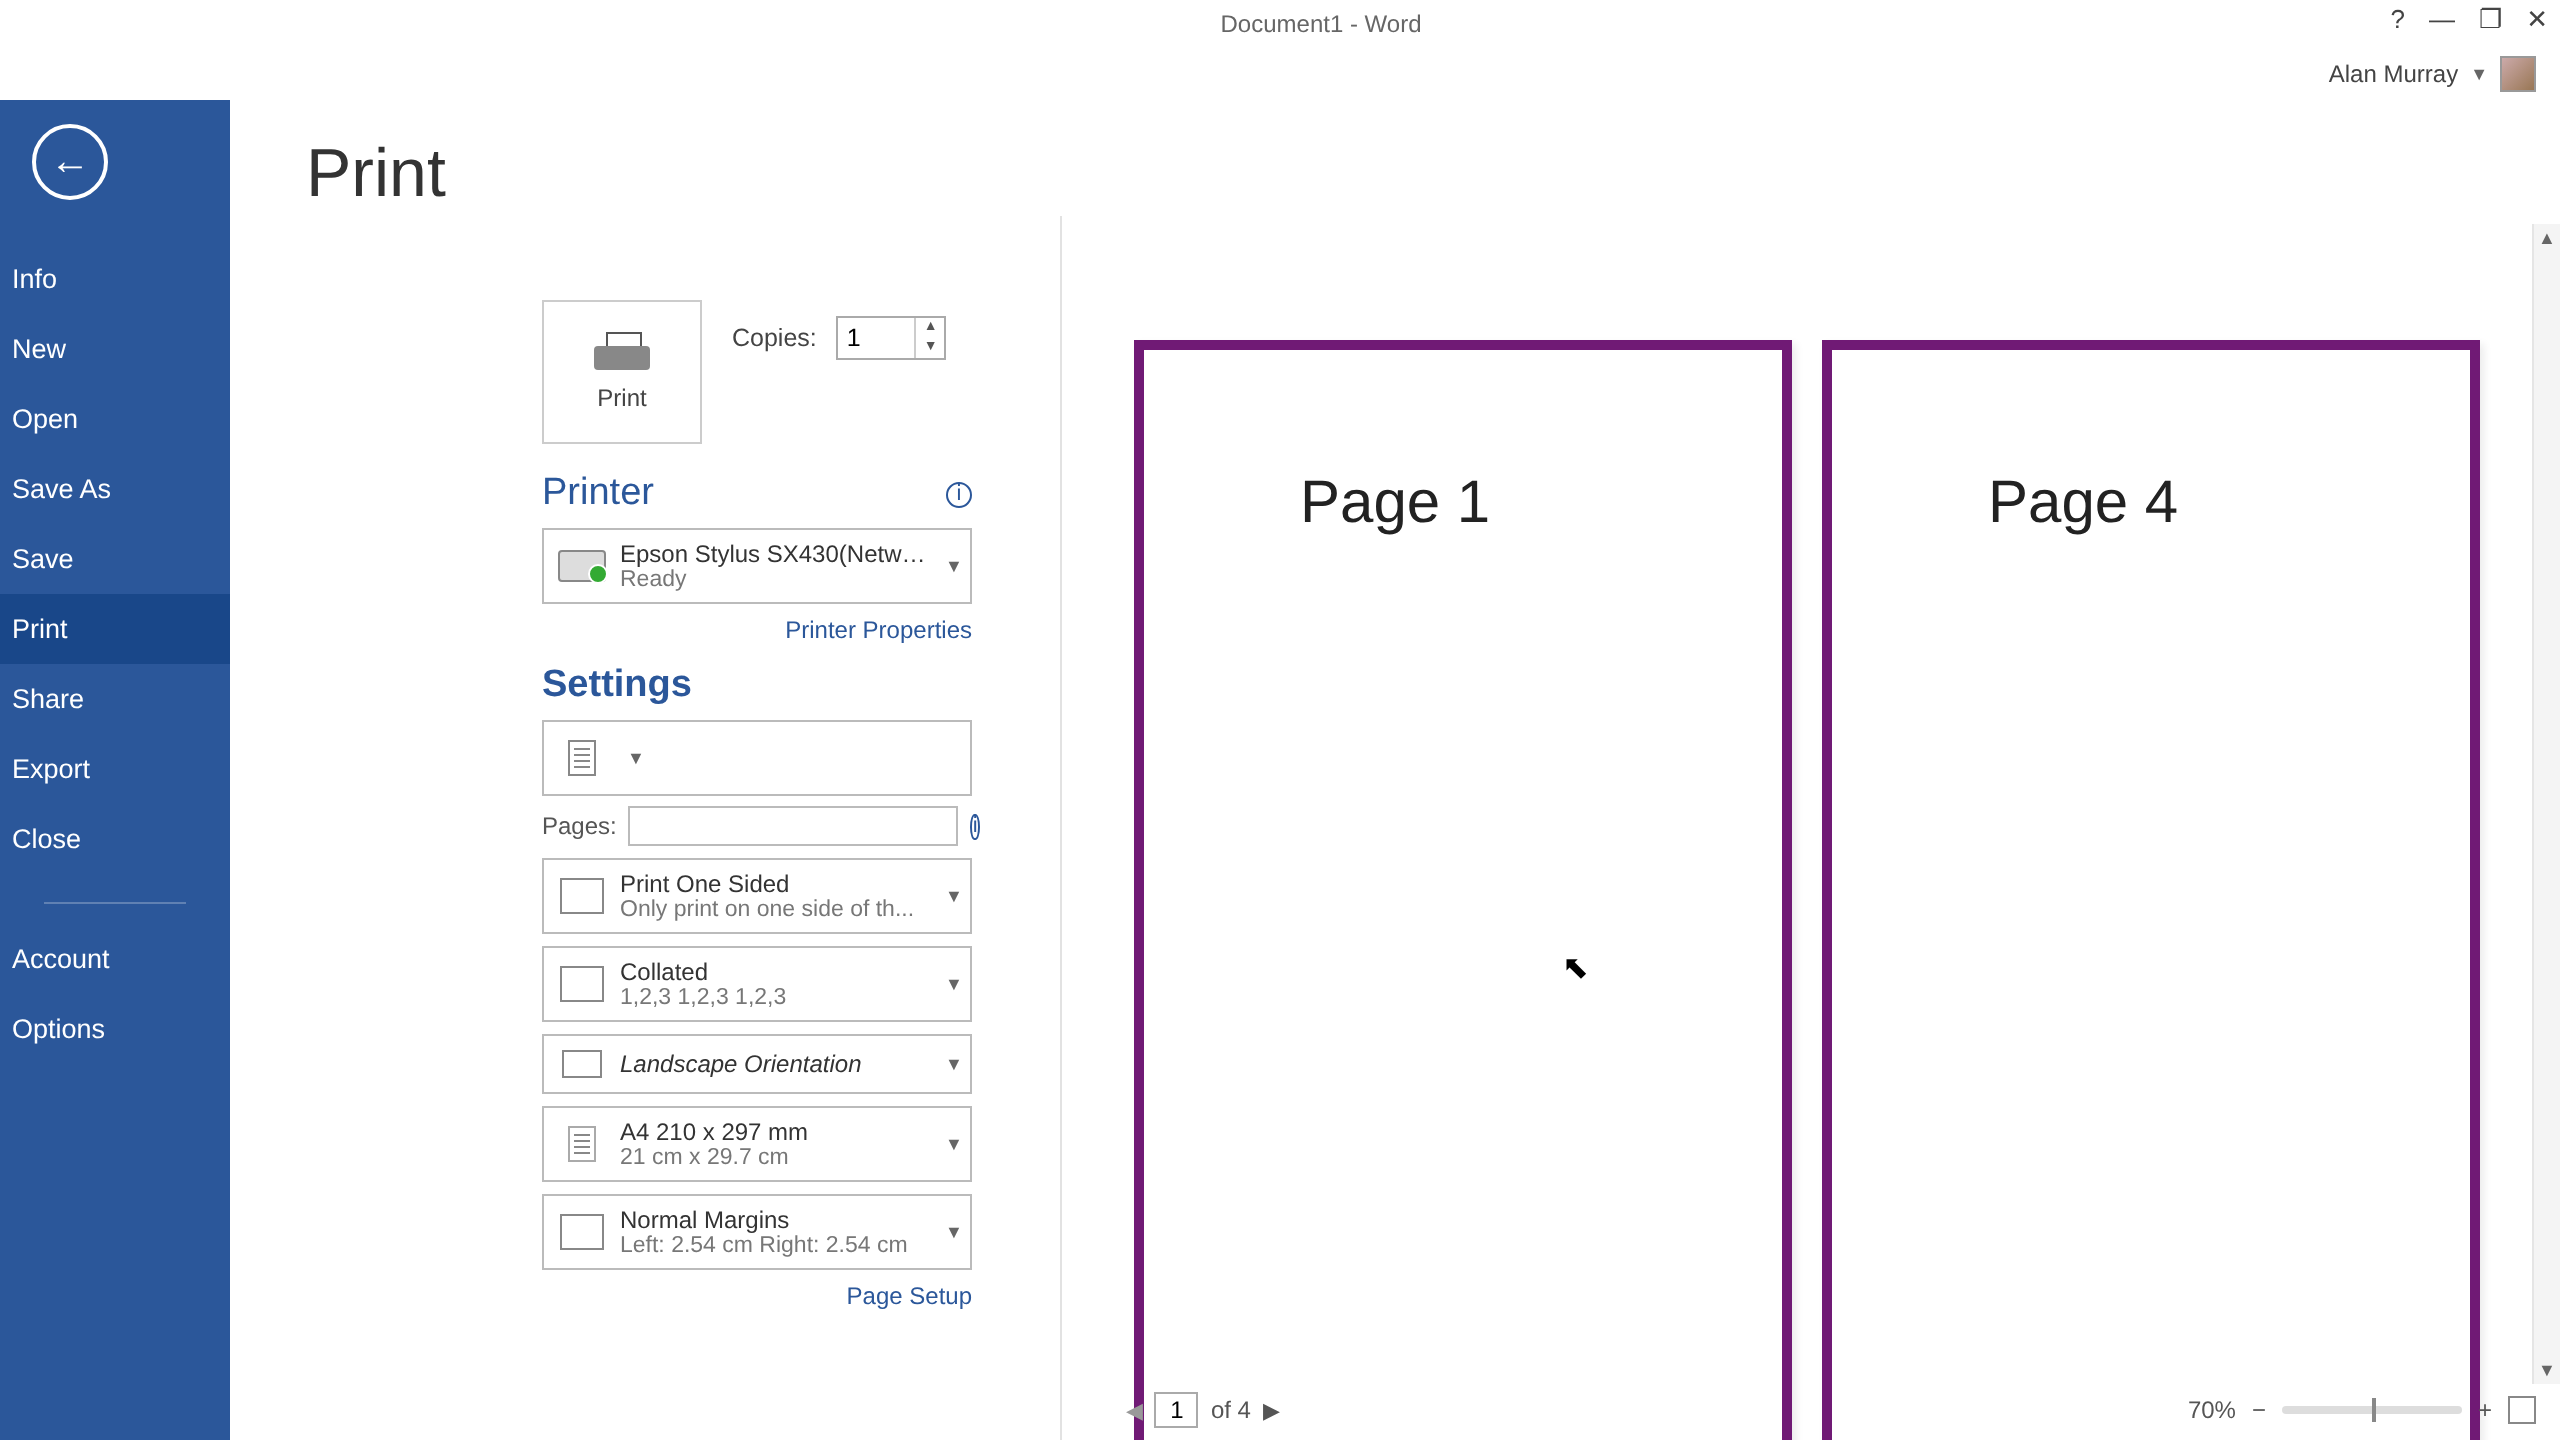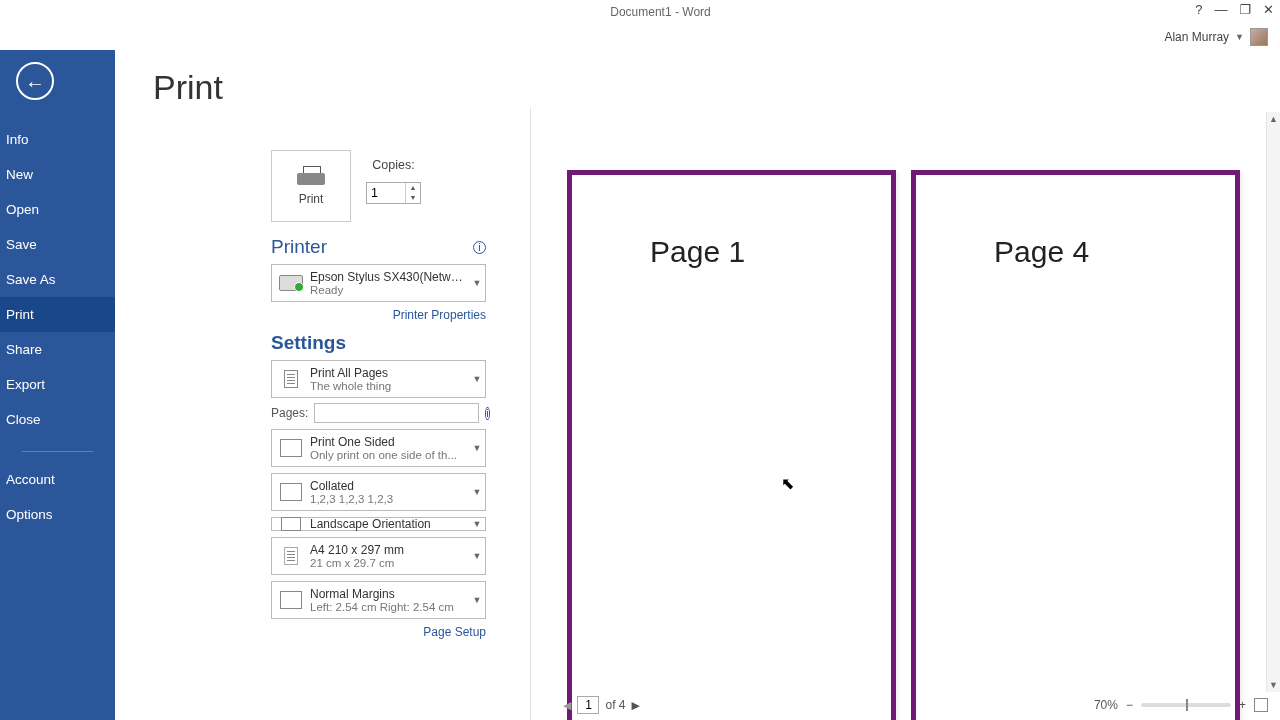--- a/index.html
+++ b/index.html
@@ -27,31 +27,31 @@
 .page-title { font-size: 34px; font-weight: 300; color: #333; padding: 18px 0 10px 38px; }
 
 .print-panel { position: absolute; left: 156px; top: 100px; width: 215px; }
 
 .print-btn-box { width: 80px; height: 72px; border: 1px solid #ccc; display: flex; flex-direction: column; align-items: center; justify-content: center; gap: 4px; cursor: pointer; }
 .printer-icon { width: 28px; height: 22px; position: relative; }
 .printer-icon::before { content:""; position:absolute; top:0; left:6px; width:16px; height:6px; background:#fff; border:1px solid #555; }
 .printer-icon::after { content:""; position:absolute; top:7px; left:0; width:28px; height:12px; background:#888; border-radius:2px; }
 .print-btn-label { font-size: 12px; color: #444; }
 
-.copies-row { position: absolute; left: 95px; top: 8px; display: flex; align-items: center; gap: 10px; font-size: 12.5px; color: #444; flex-direction: column; }
+.copies-row { position: absolute; left: 95px; top: 8px; display: flex; align-items: center; gap: 10px; font-size: 12.5px; color: #444; }
 .spinner { width: 55px; height: 22px; border: 1px solid #aaa; display: flex; }
 .spinner input { border:none; width: 38px; padding: 0 4px; font-size:12.5px; outline:none; }
 .spinner .arrows { width: 16px; display: flex; flex-direction: column; border-left: 1px solid #ccc; }
 .spinner .arrows span { flex:1; font-size:7px; text-align:center; color:#555; line-height:10px; cursor:pointer; }
 
 .section-title { font-size: 19px; font-weight: 300; color: #2B579A; margin-top: 14px; display: flex; justify-content: space-between; align-items: center; }
 .info-icon { font-size: 11px; color: #2B579A; border: 1px solid #2B579A; border-radius: 50%; width: 13px; height: 13px; display: inline-flex; align-items: center; justify-content: center; cursor:pointer; }
 
 .dropdown { border: 1px solid #bbb; margin-top: 6px; display: flex; align-items: center; height: 38px; cursor: pointer; position: relative; background:#fff; }
-.dropdown.short { height: 14px; }
+.dropdown.short { height: 30px; font-style: italic; }
 .dd-icon { width: 38px; display: flex; align-items: center; justify-content: center; }
 .dd-body { flex: 1; display: flex; flex-direction: column; justify-content: center; overflow: hidden; }
 .dd-line1 { font-size: 12px; color: #333; white-space: nowrap; overflow: hidden; text-overflow: ellipsis; }
 .dd-line2 { font-size: 11.5px; color: #777; white-space: nowrap; overflow: hidden; text-overflow: ellipsis; }
 .dd-arrow { width: 16px; font-size: 9px; color: #666; text-align:center; }
 
 .link-right { text-align: right; font-size: 12px; color: #2B579A; margin-top: 6px; cursor:pointer; }
 
 .pages-row { display: flex; align-items: center; margin-top: 5px; gap: 6px; }
 .pages-row label { font-size: 12px; color: #555; }
@@ -107,22 +107,22 @@
 
 <div class="main">
   <div class="sidebar">
     <div class="back-btn">
       <span>←</span>
     </div>
     <div id="nav-top">
         <div class="nav-item">Info</div>
         <div class="nav-item">New</div>
         <div class="nav-item">Open</div>
+        <div class="nav-item">Save As</div>
         <div class="nav-item">Save</div>
-        <div class="nav-item">Save As</div>
         <div class="nav-item active">Print</div>
         <div class="nav-item">Share</div>
         <div class="nav-item">Export</div>
         <div class="nav-item">Close</div>
       </div>
     <div class="sep"></div>
     <div id="nav-bottom">
         <div class="nav-item">Account</div>
         <div class="nav-item">Options</div>
       </div>
@@ -164,24 +164,20 @@
         <div class="dd-arrow">▼</div>
       </div>
       <div class="link-right">Printer Properties</div>
 
       <div class="section-title" style="margin-top:10px;font-weight:bold;">Settings</div>
 
       <div class="dropdown">
         <div class="dd-icon">
             <div class="icon-page"></div>
           </div>
-        <div class="dd-body">
-          <div class="dd-line1">Print All Pages</div>
-          <div class="dd-line2">The whole thing</div>
-        </div>
         <div class="dd-arrow">▼</div>
       </div>
 
       <div class="pages-row">
         <label>Pages:</label>
         <input value="" style="">
         <span class="info-icon">i</span>
       </div>
 
       <div class="dropdown">

